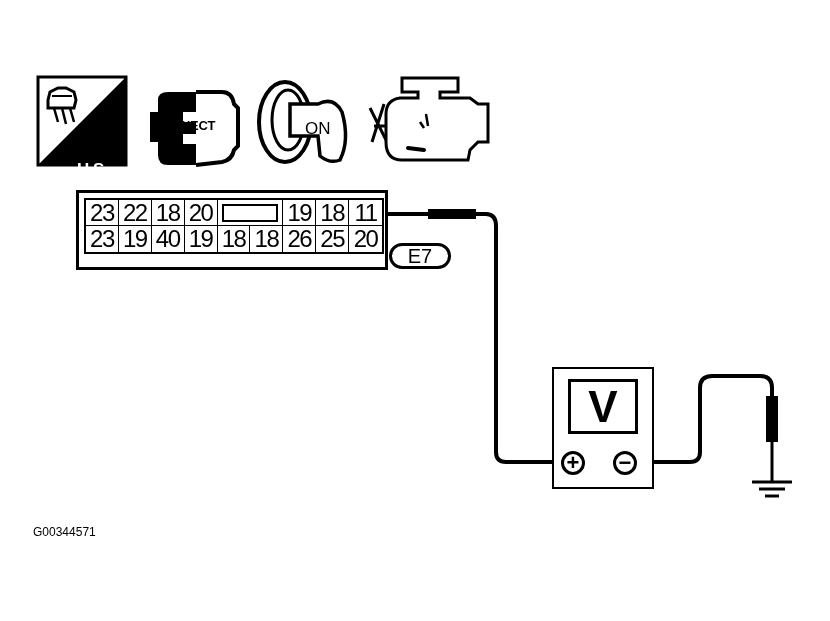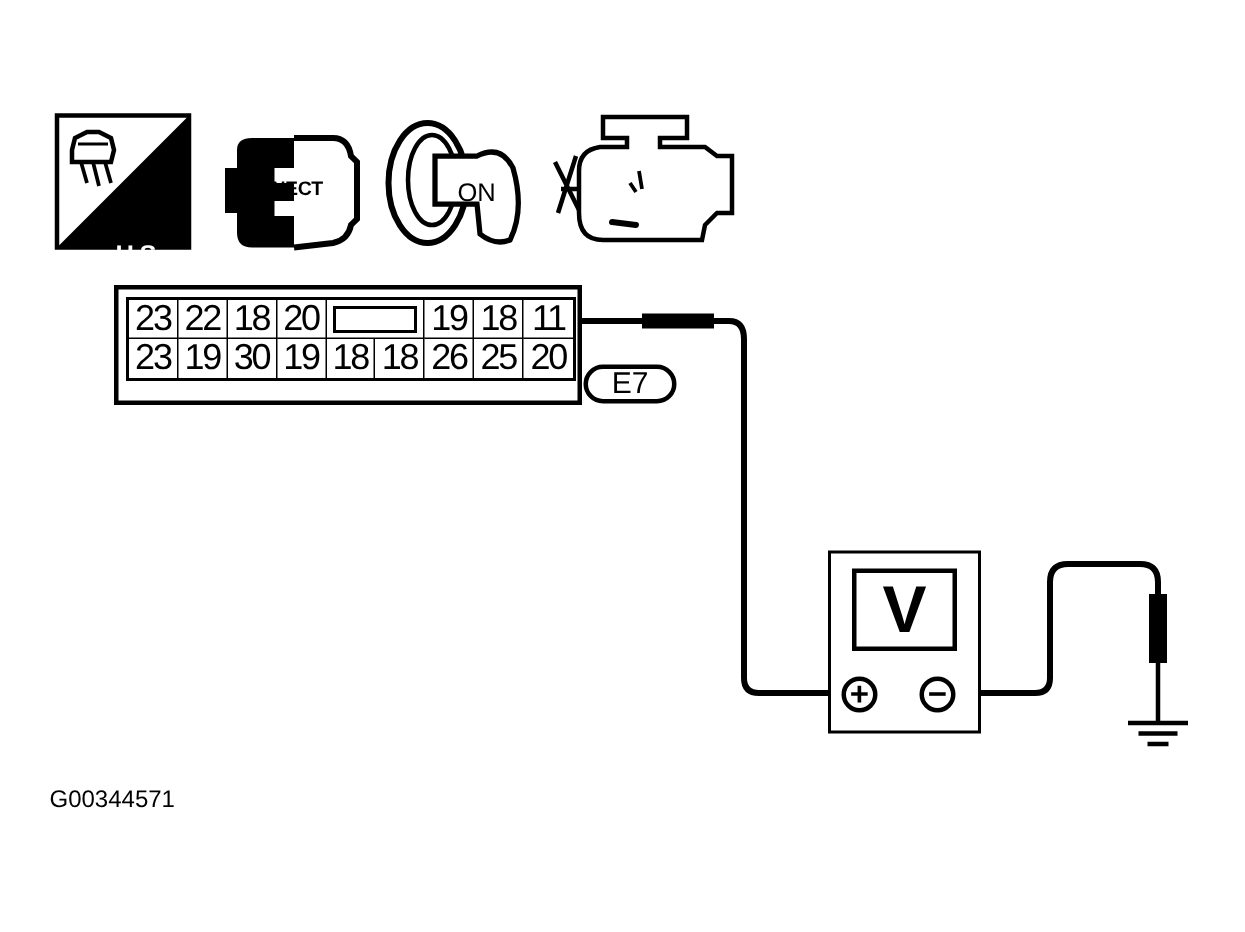--- a/index.html
+++ b/index.html
@@ -29,21 +29,21 @@
   .meter { position: absolute; left: 552px; top: 367px; width: 102px; height: 122px;
          border: 2px solid #000; box-sizing: border-box; background: #fff; }
   .meter-display { position: absolute; left: 14px; top: 10px; width: 70px; height: 55px;
          border: 3px solid #000; box-sizing: border-box; display: flex; align-items: center;
          justify-content: center; font-size: 44px; font-weight: bold;
          font-family: "Liberation Sans", sans-serif; }
   .terminal { position: absolute; width: 24px; height: 24px; border: 3px solid #000;
          border-radius: 50%; box-sizing: border-box; background: #fff;
          display: flex; align-items: center; justify-content: center; font-size: 22px;
          font-weight: bold; line-height: 1; }
-  .fig-id { position: absolute; left: 33px; top: 525px; font-size: 16px;
+  .fig-id { position: absolute; left: 33px; top: 525px; font-size: 12px;
          font-family: "Liberation Sans", sans-serif; }
 </style>
 </head>
 <body>
 
 <svg width="830" height="621" viewBox="0 0 830 621">
 
   <g>
     <rect x="38" y="77" width="88" height="88" fill="#fff" stroke="#000" stroke-width="3"></rect>
     <polygon points="126,77 126,165 38,165" fill="#000"></polygon>
@@ -104,21 +104,21 @@
   <div class="pin">20</div>
   <div class="pin blank">
       <div class="slot"></div>
     </div>
   <div class="pin">19</div>
   <div class="pin">18</div>
   <div class="pin last-col">11</div>
 
   <div class="pin bottom">23</div>
   <div class="pin bottom">19</div>
-  <div class="pin bottom">30</div>
+  <div class="pin bottom">40</div>
   <div class="pin bottom">19</div>
   <div class="pin bottom">18</div>
   <div class="pin bottom">18</div>
   <div class="pin bottom">26</div>
   <div class="pin bottom">25</div>
   <div class="pin bottom last-col">20</div>
 </div>
 
 <div class="e7-badge">E7</div>
 

